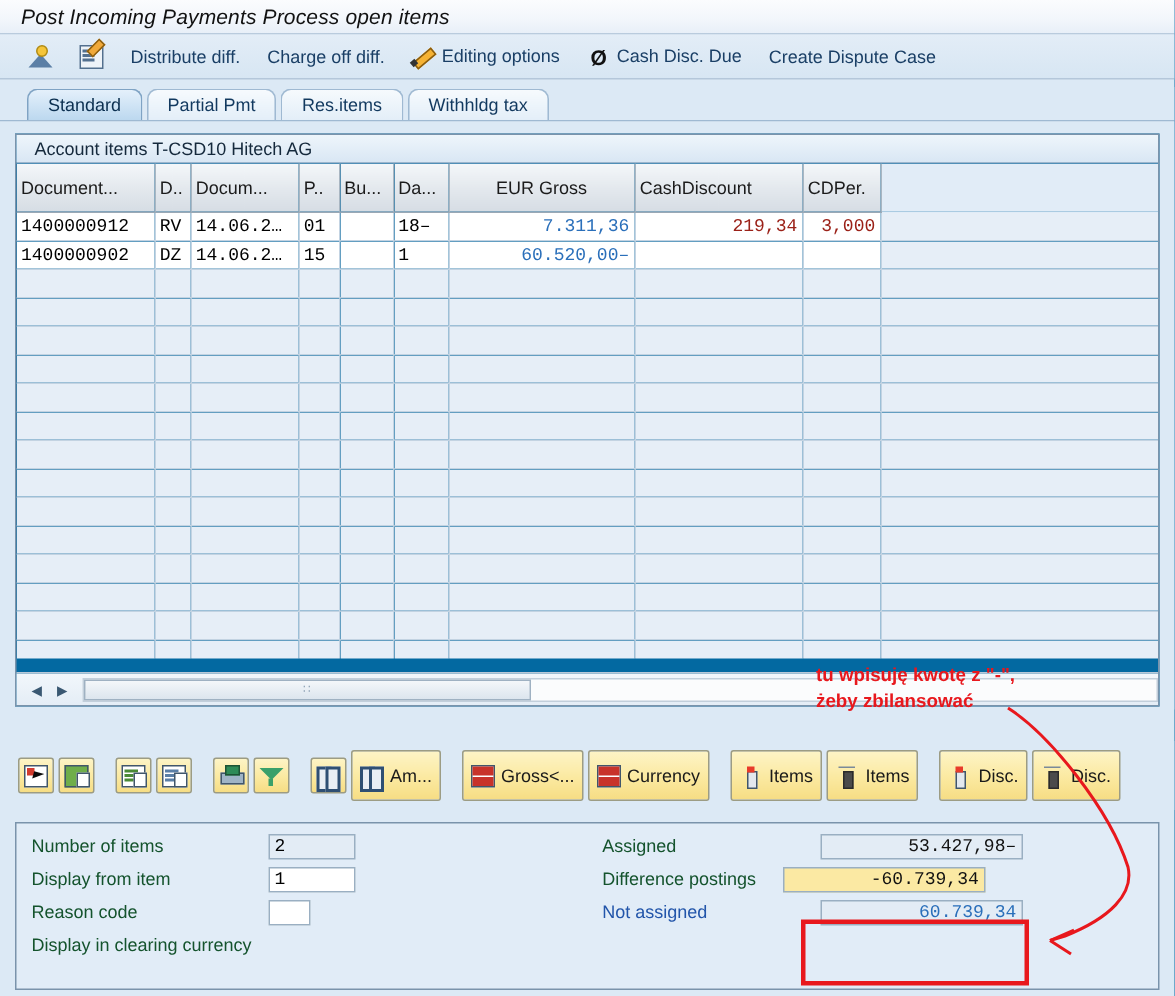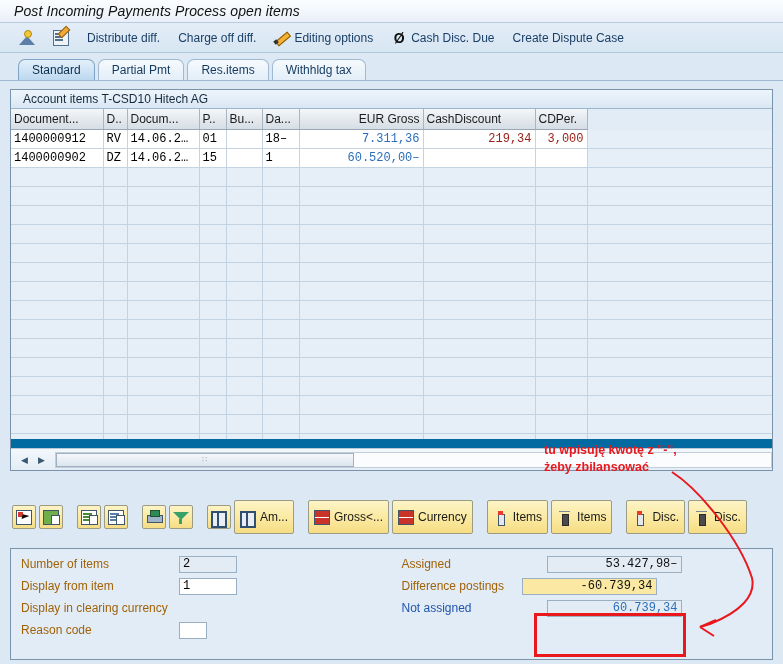--- a/index.html
+++ b/index.html
@@ -28,21 +28,21 @@
   }
   
   #fn-toolbar {
     height: 30px;
     background: linear-gradient(to bottom,#e3edf7 0%, #d7e6f3 100%);
     border-bottom: 1px solid #b4c7da;
     display: flex; align-items: center;
     padding-left: 10px; gap: 0px;
   }
   .fnitem {
-    display:flex; align-items:center; gap:4px;
+    display:flex; align-items:flex-start; gap:4px;
     padding: 2px 9px;
     color:#1a3f66; font-size:12px;
     cursor: default; white-space: nowrap;
   }
   .fnicon { width:16px; height:16px; display:inline-block; position:relative; }
 
   
   .ic-distribute { }
   .ic-distribute:before {
     content:""; position:absolute; left:0; bottom:1px;
@@ -124,26 +124,26 @@
     padding-left:12px; font-size:12px; color:#15293c;
   }
   table.sapgrid{
     border-collapse:collapse; width:100%; table-layout:fixed;
     font-family:"Liberation Mono", monospace; font-size:12px;
   }
   table.sapgrid th{
     background:linear-gradient(to bottom,#f4f7fa 0%,#e4e9ee 50%,#d6dde4 100%);
     border-right:1px solid #a9b6c2;
     border-bottom:1px solid #9aa8b5;
-    height:20px; padding:0 3px;
+    height:32px; padding:0 3px;
     font-family:"Liberation Sans", sans-serif;
     font-weight:normal; font-size:12px; color:#1b1b1b;
     text-align:left; white-space:nowrap; overflow:hidden;
   }
-  table.sapgrid th.num { text-align:right; }
+  table.sapgrid th.num { text-align:center; }
   table.sapgrid td{
     height:19px; padding:0 3px;
     border-right:1px solid #c3d3e2;
     border-bottom:1px solid #c3d3e2;
     white-space:nowrap; overflow:hidden;
     background:#fff;
   }
   table.sapgrid td.empty{ background:#e6eef7; }
   td.r{ text-align:right; }
   .v-blue{ color:#2a6fba; }
@@ -242,21 +242,21 @@
     height:18px; line-height:18px;
     background:linear-gradient(to bottom,#eef5fb,#d9e7f4);
     border-bottom:1px solid #9db6cd;
     padding-left:10px; font-size:12px; color:#15293c;
   }
   .statgrid{ display:flex; padding:4px 0 0 0;}
   .statcol{ width:50%; }
   .strow{
     display:flex; align-items:center; height:22px; padding-left:10px;
   }
-  .stlabel{ width:158px; font-size:12px; color:#a16207; }
+  .stlabel{ width:158px; font-size:12px; color:#14532d; }
   .stlabel.link{ color:#2255aa; }
   .stinput{
     height:17px; border:1px solid #9aafc2;
     background:#fff;
     font-family:"Liberation Mono", monospace; font-size:12px;
     display:flex; align-items:center; padding:0 3px;
   }
   .stinput.ro{ background:#e3ecf5; }
   .stinput.amt{ width:135px; justify-content:flex-end; background:#e3ecf5; }
   .stinput.amt.hl{ background:#fbe9a3; }
@@ -639,25 +639,25 @@
     <div class="statcol">
       <div class="strow">
         <span class="stlabel">Number of items</span>
         <span class="stinput ro w58">2</span>
       </div>
       <div class="strow">
         <span class="stlabel">Display from item</span>
         <span class="stinput w58b">1</span>
       </div>
       <div class="strow">
-        <span class="stlabel" style="width:auto">Display in clearing currency</span>
-      </div>
-      <div class="strow">
         <span class="stlabel">Reason code</span>
         <span class="stinput w28"></span>
+      </div>
+      <div class="strow">
+        <span class="stlabel" style="width:auto">Display in clearing currency</span>
       </div>
     </div>
     <div class="statcol">
       <div class="strow">
         <span class="stlabel" style="width:145px">Assigned</span>
         <span class="stinput amt amt-black">53.427,98–</span>
       </div>
       <div class="strow">
         <span class="stlabel" style="width:120px">Difference postings</span>
         <span class="stinput amt hl amt-black">-60.739,34</span>

